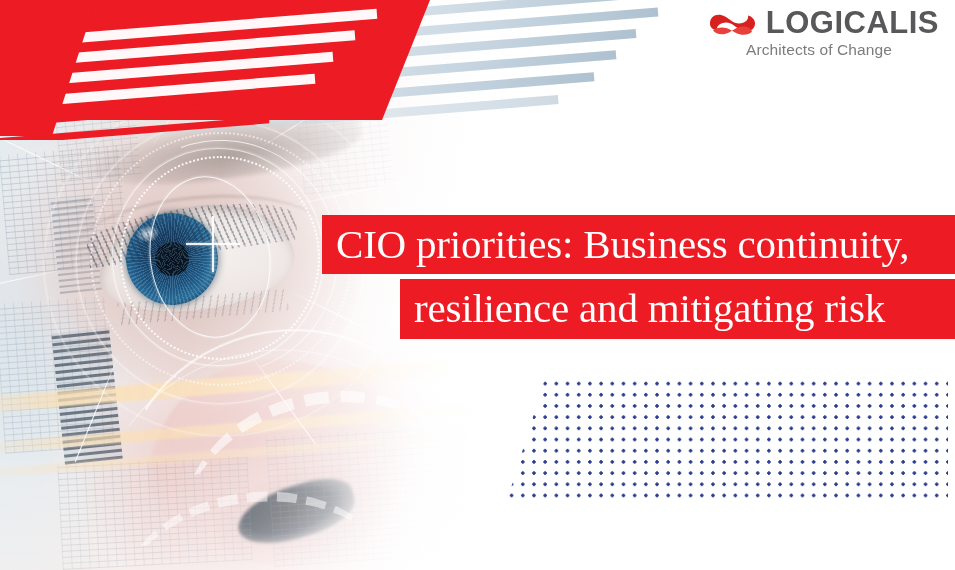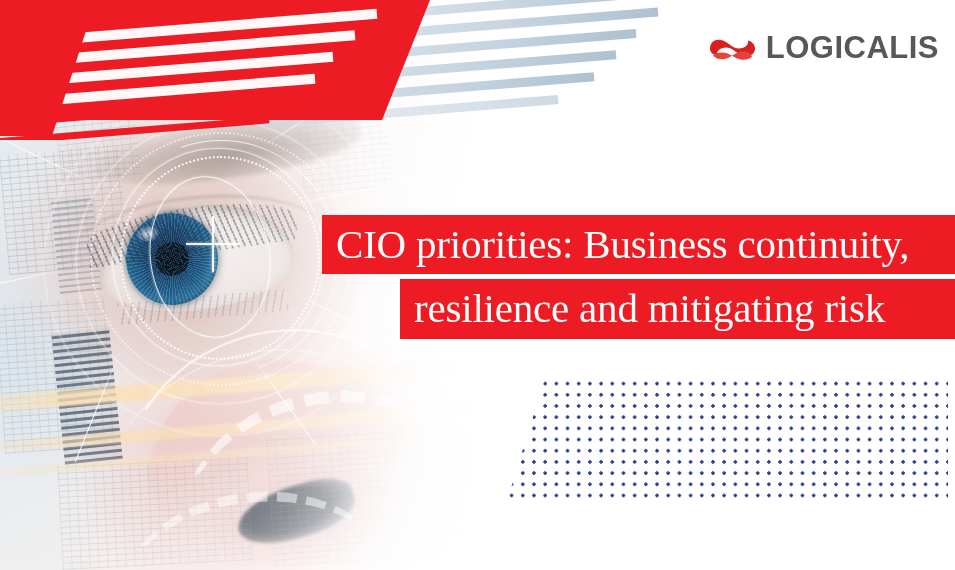--- a/index.html
+++ b/index.html
@@ -401,21 +401,21 @@
   }
   .title-bar.line2 {
     left: 400px; top: 279px;
     height: 60px; width: 558px;
     text-align: left;
   }
 
   
   .logo {
     position: absolute;
-    right: 16px; top: 32px;
+    right: 16px; top: 7px;
     width: 238px;
     text-align: center;
   }
   .logo-row {
     display: flex;
     align-items: center;
     justify-content: flex-end;
     gap: 8px;
   }
   .logo-mark { width: 50px; height: 30px; flex: 0 0 auto; }
@@ -528,15 +528,16 @@
   <div class="logo">
     <div class="logo-row">
       <span class="logo-mark">
         <svg viewBox="0 0 100 58" width="50" height="30" aria-hidden="true">
           <path d="M4 30 C4 14 20 8 34 16 C44 21 50 30 62 30 C74 30 82 22 80 14 C88 16 94 22 94 30 C94 44 78 50 64 42 C54 37 48 28 36 28 C24 28 16 36 18 44 C10 42 4 38 4 30 Z" fill="#D6211F"></path>
           <path d="M10 44 C16 52 30 54 42 48 C52 43 58 36 70 36 C80 36 86 40 88 46 C82 53 68 55 56 49 C46 44 40 38 28 38 C20 38 14 40 10 44 Z" fill="#E8403B"></path>
         </svg>
       </span>
       <span class="logo-word">LOGICALIS</span>
     </div>
+    <div class="logo-tag">Architects of Change</div>
   </div>
 
 </div>
 
 </body></html>

